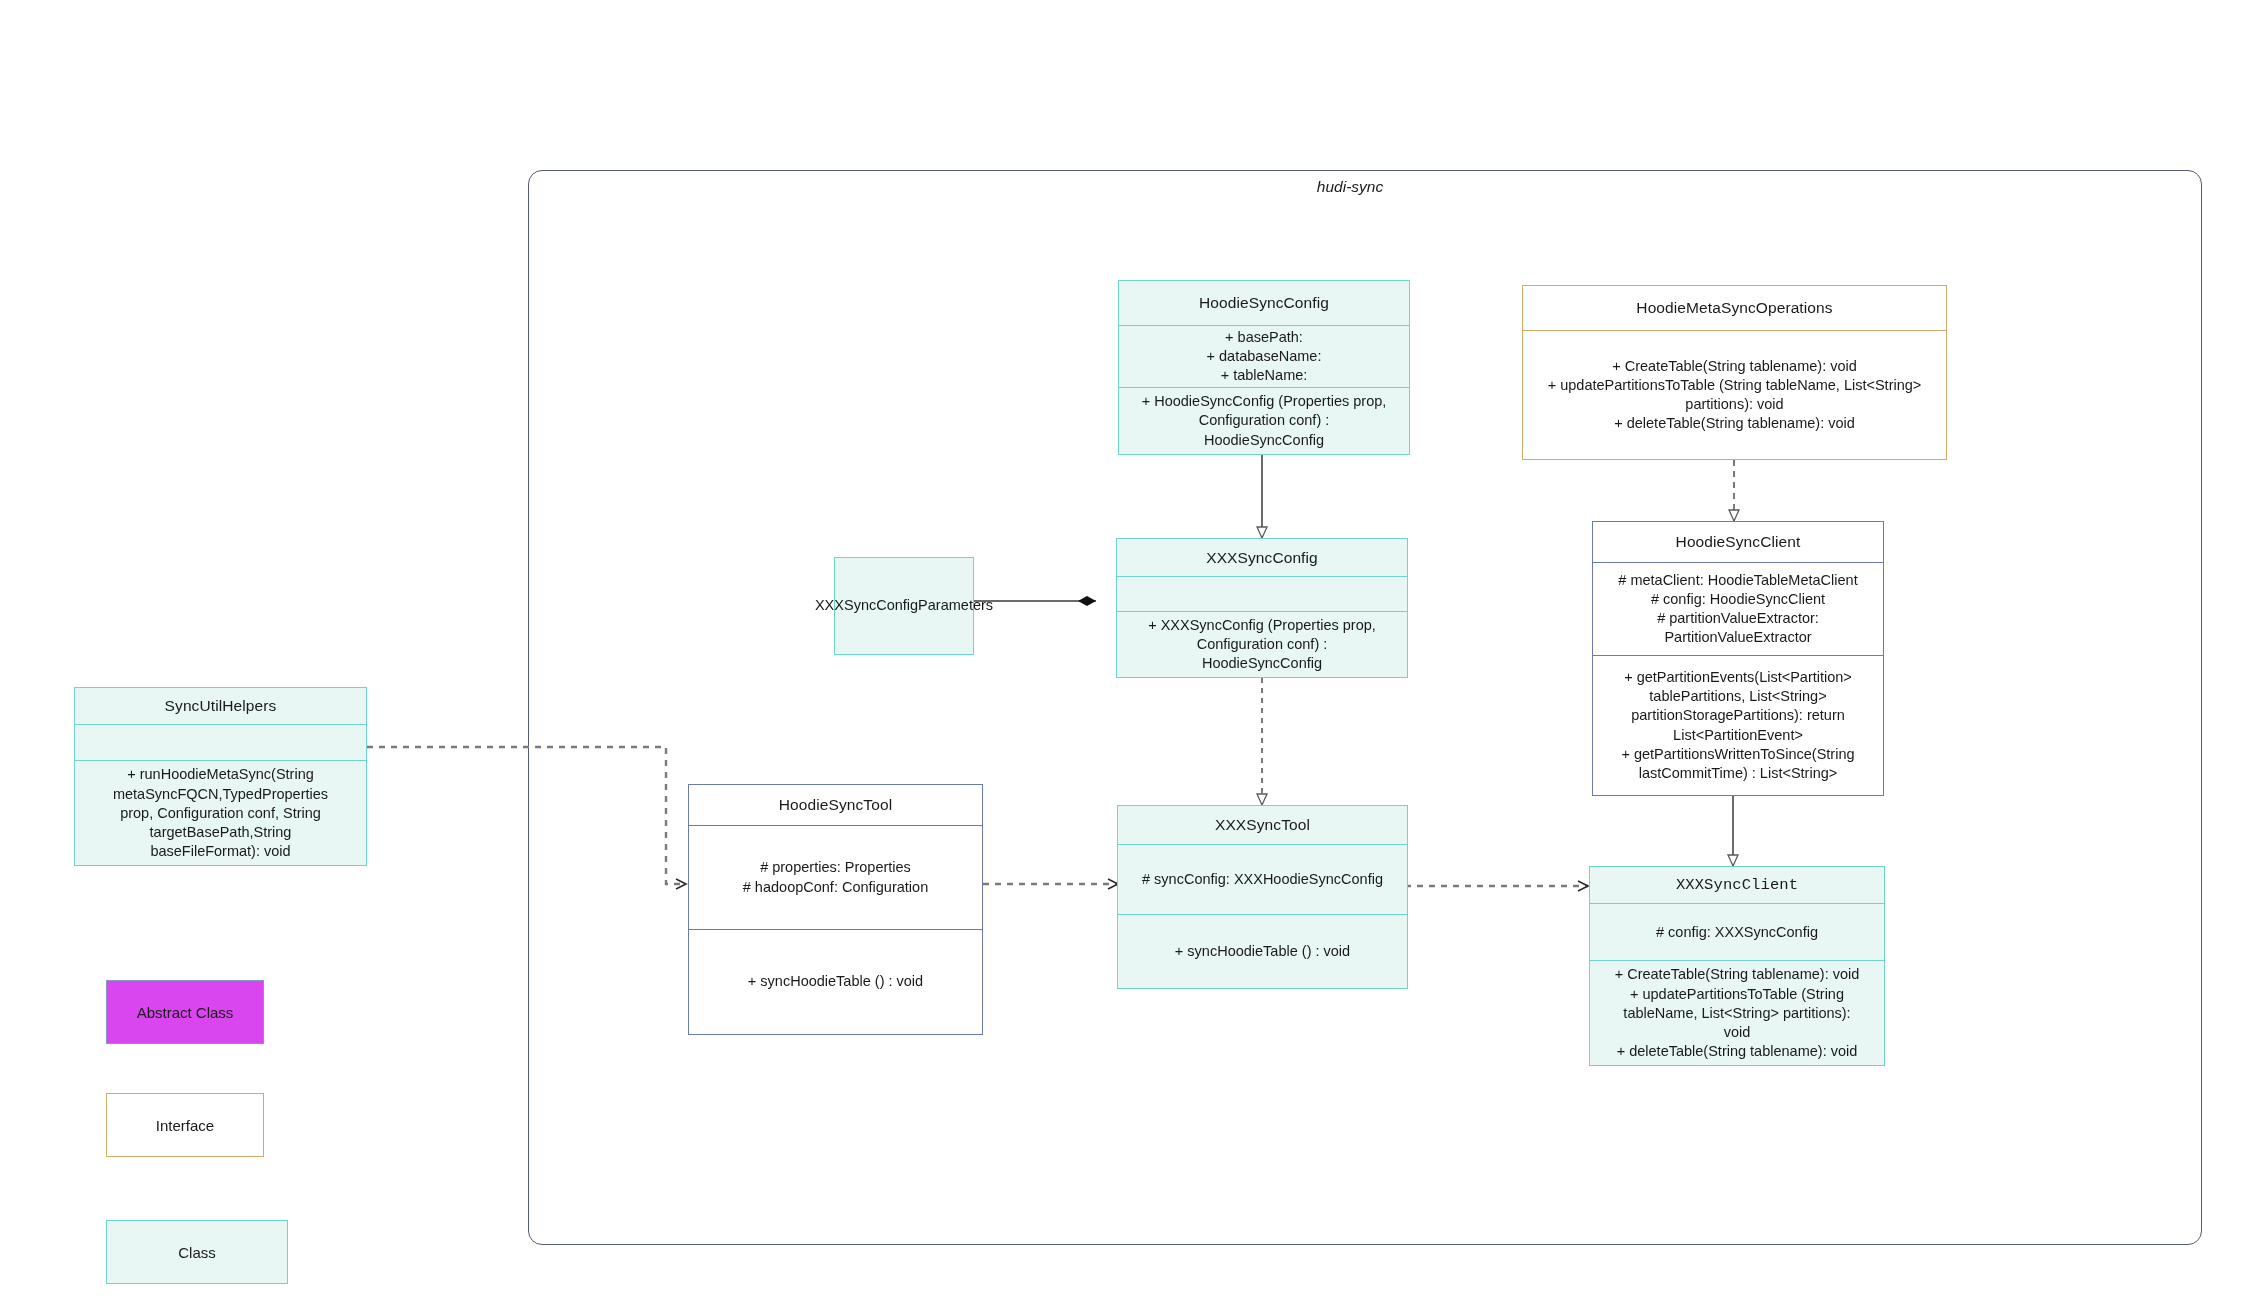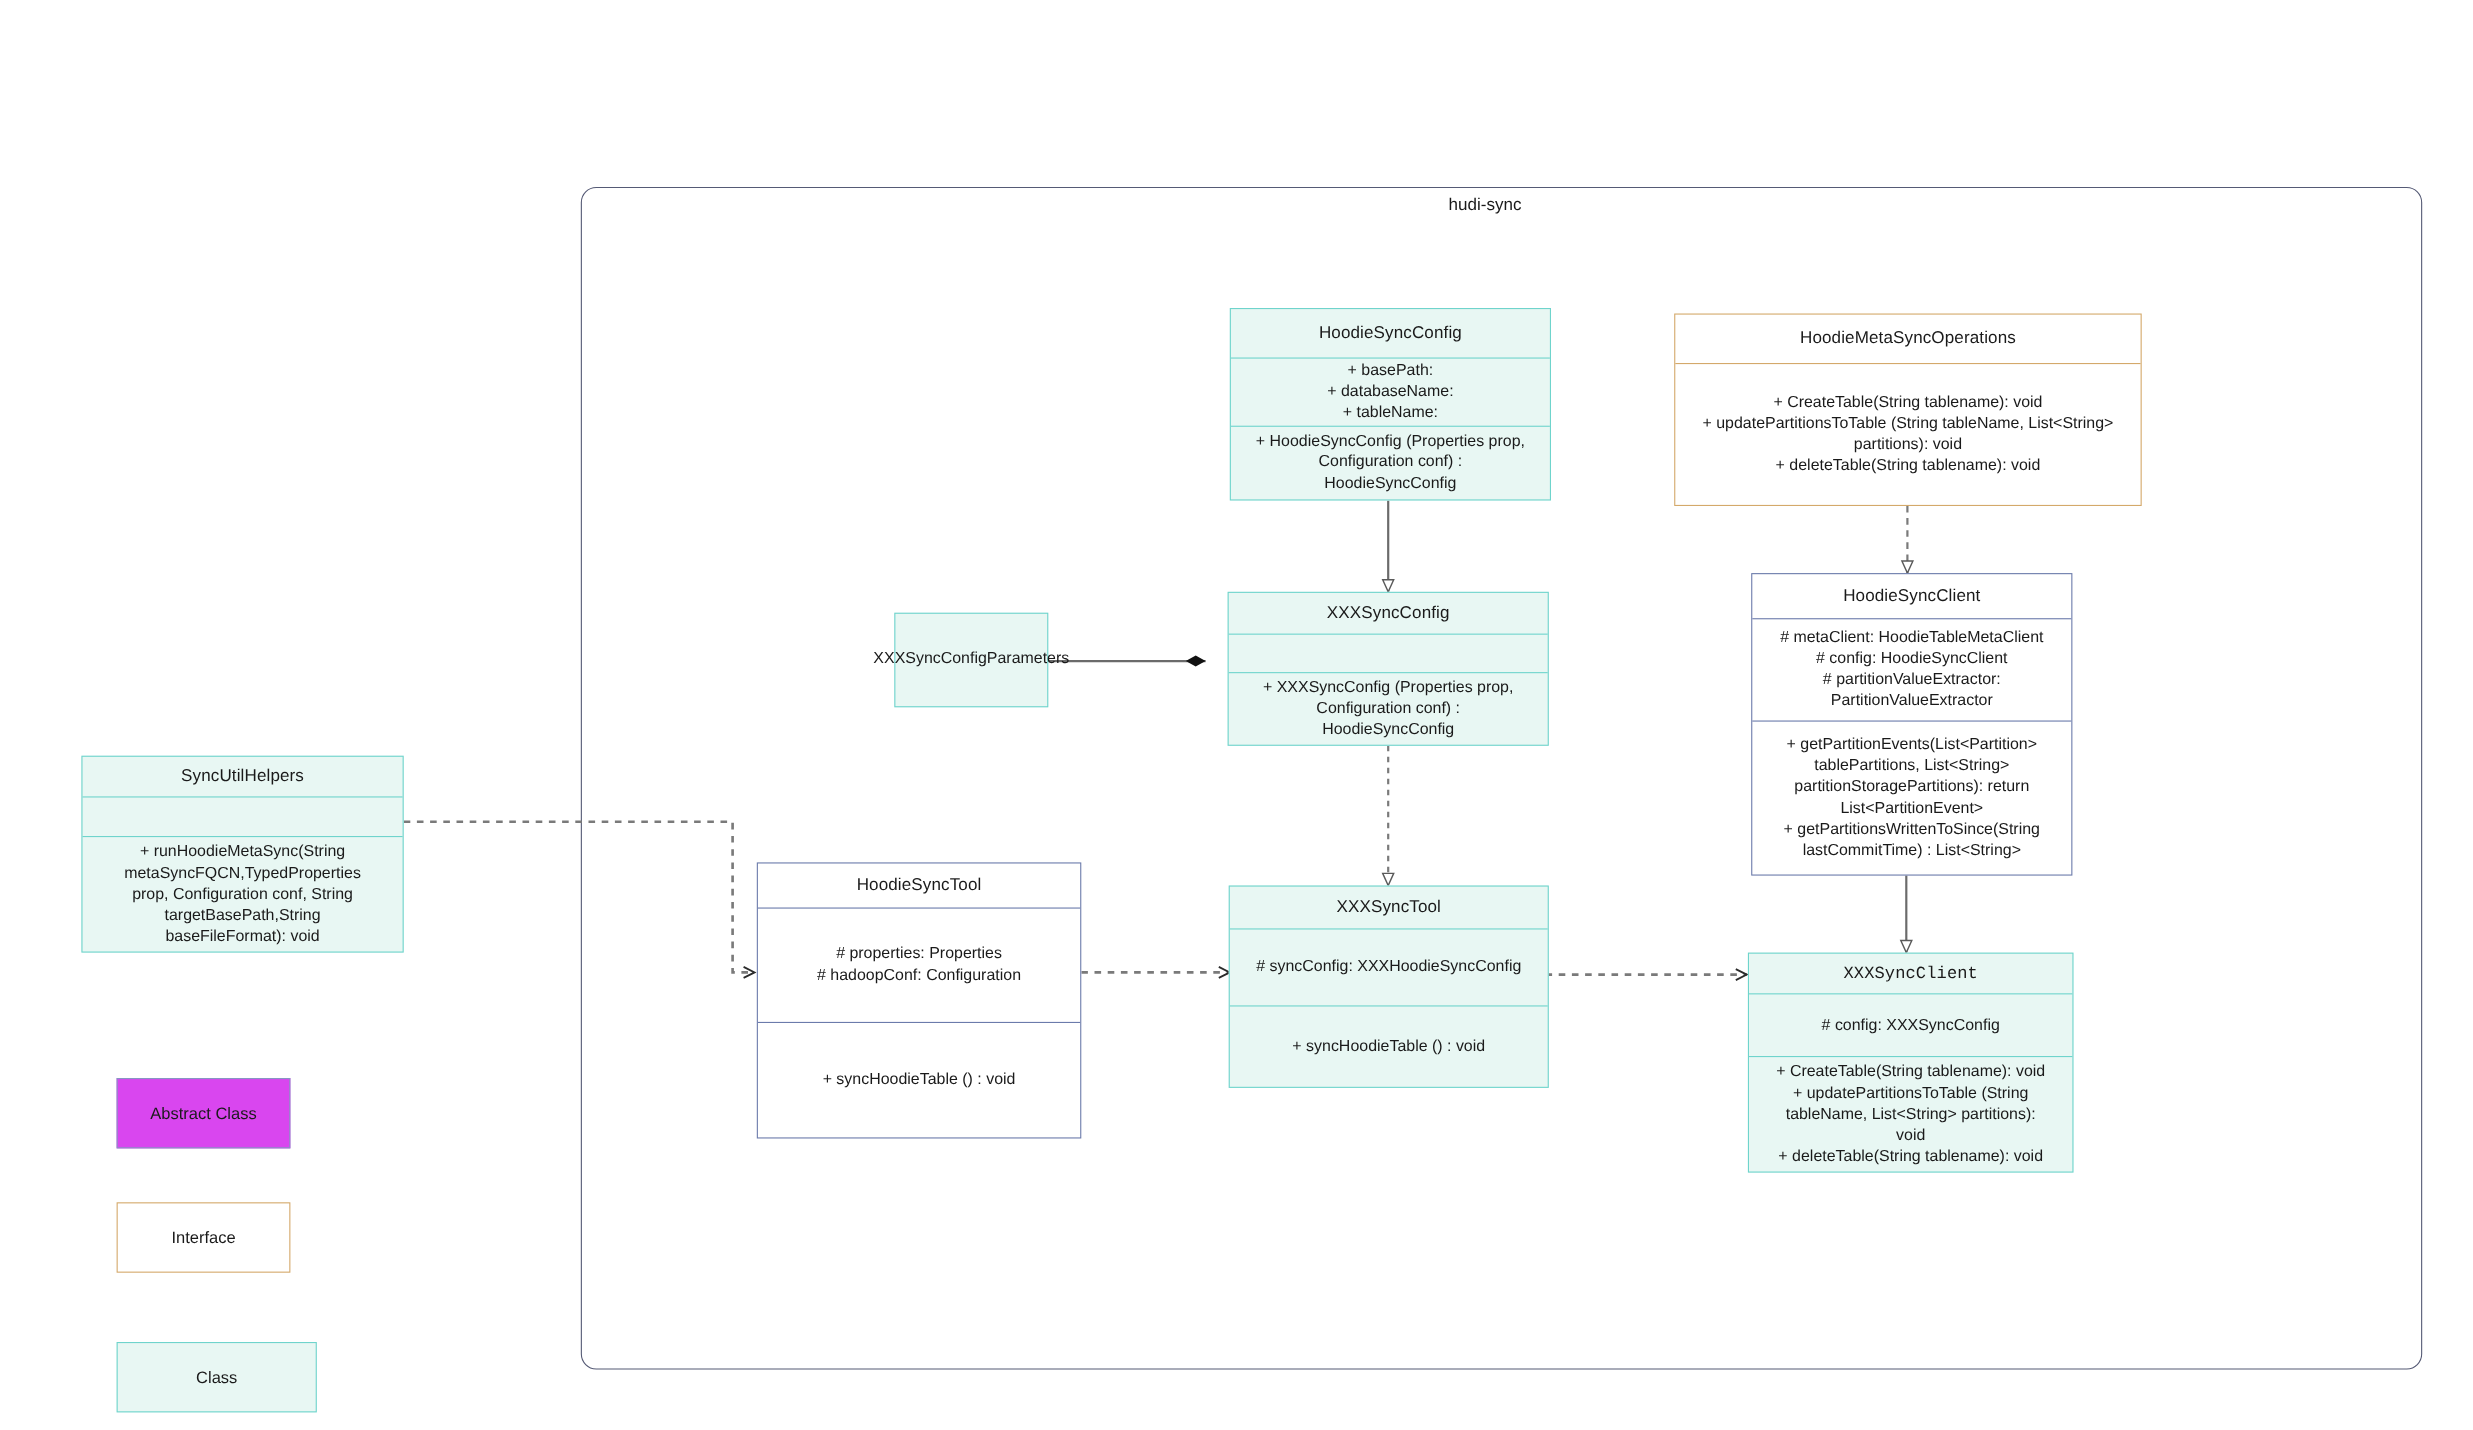--- a/index.html
+++ b/index.html
@@ -100,21 +100,21 @@
     height: 1300px;
     pointer-events: none;
   }
 </style>
 </head>
 <body>
 
 <div id="canvas">
 
   <div id="package-frame" style="left:528px; top:170px; width:1674px; height:1075px;"></div>
-  <div id="package-title" style="left:1230px; top:178px; width:240px;">hudi-sync</div>
+  <div id="package-title" style="left:1230px; top:178px; width:240px;font-style:italic;">hudi-sync</div>
 
   <svg id="connectors" viewBox="0 0 2248 1300" xmlns="http://www.w3.org/2000/svg">
     <defs>
       <marker id="hollow-tri" markerWidth="14" markerHeight="14" refX="12" refY="6" orient="auto" markerUnits="userSpaceOnUse">
         <path d="M1,1 L12,6 L1,11 z" fill="#ffffff" stroke="#5a5a5a" stroke-width="1.3"></path>
       </marker>
       <marker id="open-arrow" markerWidth="14" markerHeight="14" refX="11" refY="6" orient="auto" markerUnits="userSpaceOnUse">
         <path d="M1,1 L11,6 L1,11" fill="none" stroke="#2b2b2b" stroke-width="1.6"></path>
       </marker>
       <marker id="filled-diamond" markerWidth="22" markerHeight="14" refX="20" refY="7" orient="auto" markerUnits="userSpaceOnUse">
@@ -180,21 +180,21 @@
 
   <div class="uml abstract" style="left:1592px; top:521px; width:292px; height:275px;">
     <div class="sec title" style="height:40px;">HoodieSyncClient</div>
     <div class="sec body" style="height:93px;">#   metaClient: HoodieTableMetaClient
 #   config: HoodieSyncClient
 #    partitionValueExtractor: PartitionValueExtractor</div>
     <div class="sec body" style="flex:1;">+   getPartitionEvents(List&lt;Partition&gt; tablePartitions, List&lt;String&gt; partitionStoragePartitions): return List&lt;PartitionEvent&gt;
 +   getPartitionsWrittenToSince(String lastCommitTime) : List&lt;String&gt;</div>
   </div>
 
-  <div class="uml" style="left:813px; top:557px; width:140px; height:86px;">
+  <div class="uml" style="left:834px; top:557px; width:140px; height:98px;">
     <div class="sec body" style="flex:1;">XXXSyncConfigParameters</div>
   </div>
 
   <div class="uml" style="left:1116px; top:538px; width:292px; height:140px;">
     <div class="sec title" style="height:42px;">XXXSyncConfig</div>
     <div class="sec body" style="height:38px;"></div>
     <div class="sec body" style="flex:1;">+   XXXSyncConfig (Properties prop, Configuration conf) : HoodieSyncConfig</div>
   </div>
 
   <div class="uml" style="left:74px; top:687px; width:293px; height:179px;">

